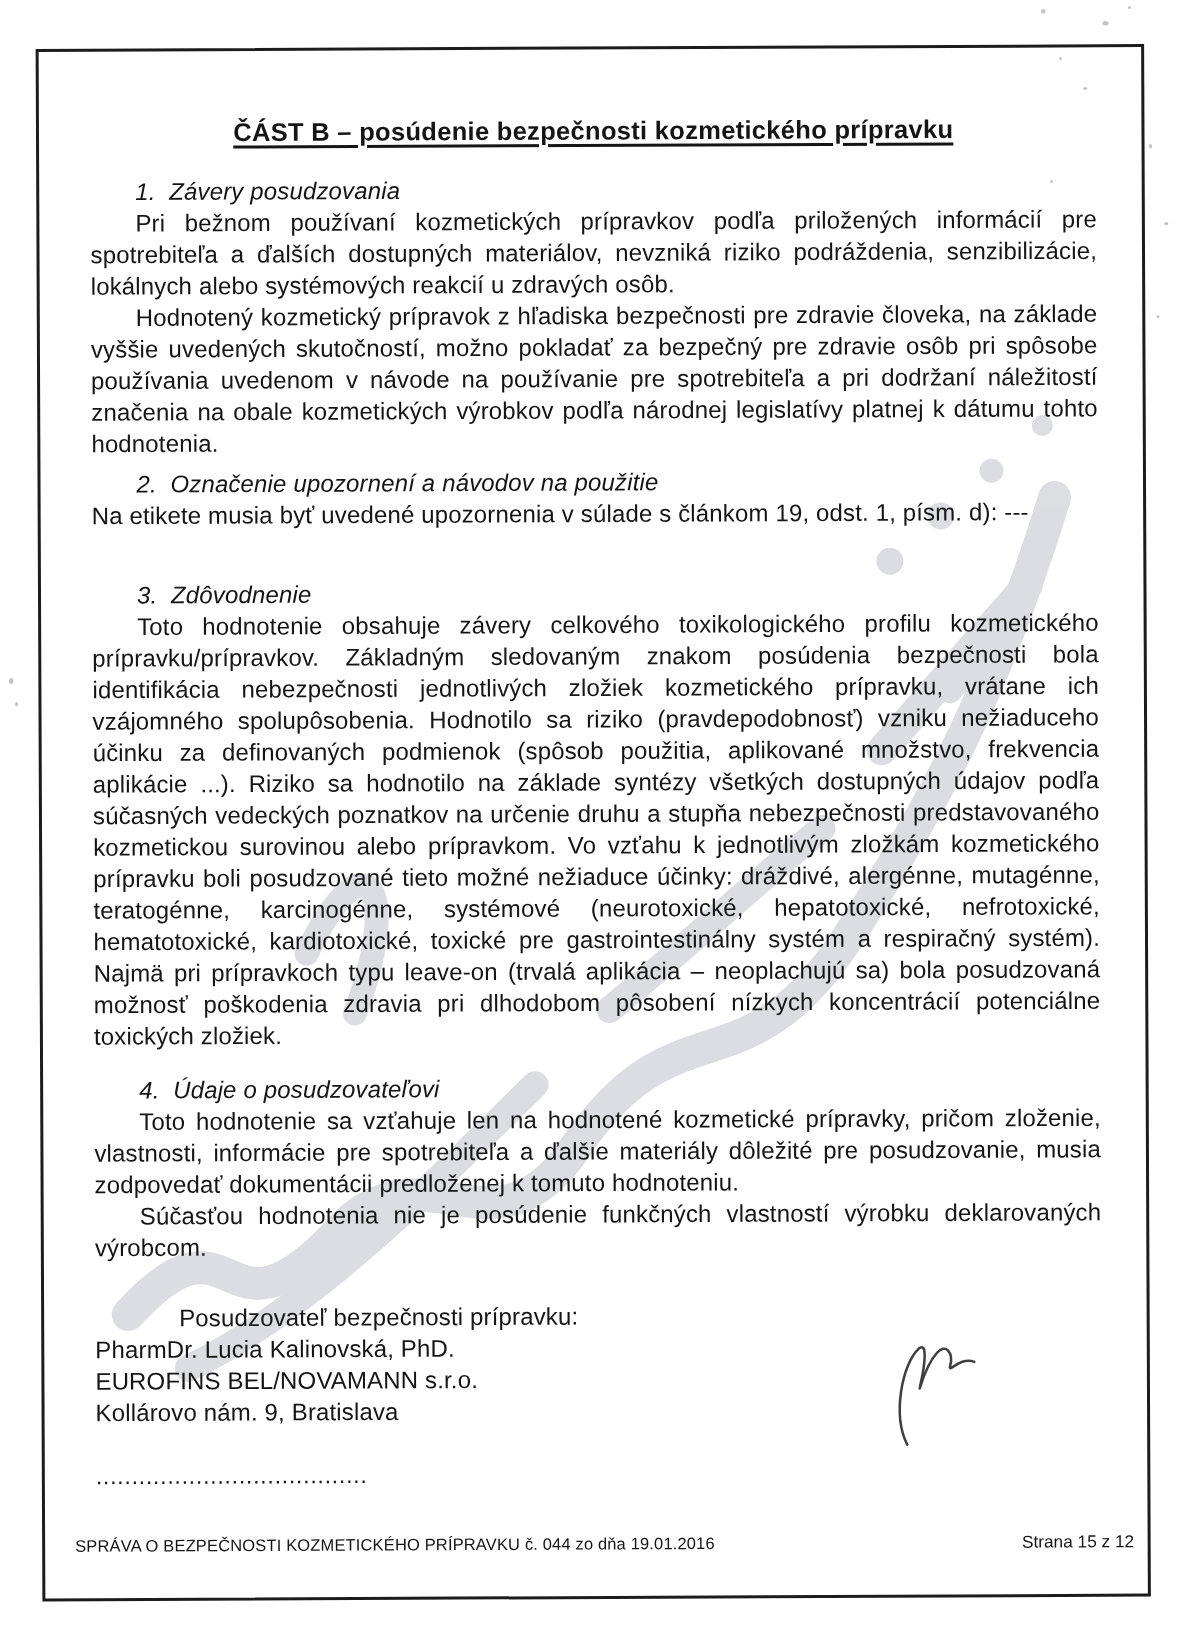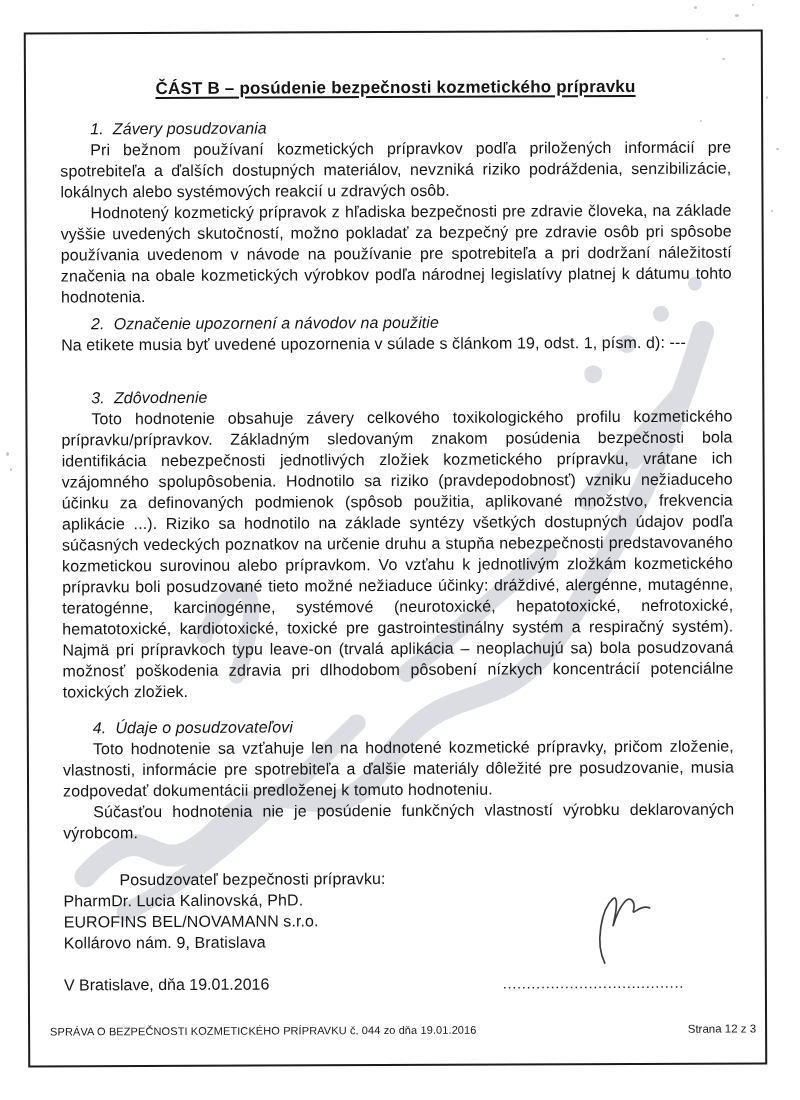--- a/index.html
+++ b/index.html
@@ -91,27 +91,26 @@
     <div>EUROFINS BEL/NOVAMANN s.r.o.</div>
     <div>Kollárovo nám. 9, Bratislava</div>
 
   </div>
 
   <svg class="sig-svg" width="120" height="95" viewBox="0 0 120 95" xmlns="http://www.w3.org/2000/svg">
     <path d="M 45 86 C 35 66 42 32 53 22 C 59 17 57 33 54 46 C 52 56 56 35 65 25 C 71 18 76 25 74 33 C 72 40 80 27 90 31" fill="none" stroke="#2a2a2a" stroke-width="1.7" stroke-linecap="round" opacity="0.9"></path>
   </svg>
 
   <div class="sign-row">
-    <span>V Bratislave, dňa 19.01.2016</span>
     <span class="dotted">......................................</span>
   </div>
 
   <div class="footer-row">
     <span class="footer-left">SPRÁVA O BEZPEČNOSTI KOZMETICKÉHO PRÍPRAVKU č. 044 zo dňa 19.01.2016</span>
-    <span class="footer-right">Strana 12 z 3</span>
+    <span class="footer-right">Strana 15 z 12</span>
   </div>
 
 </div>
 
 <div class="speck" style="left:694px; top:6px;  width:3px; height:3px;"></div>
 <div class="speck" style="left:735px; top:14px; width:4px; height:3px;"></div>
 <div class="speck" style="left:752px; top:4px;  width:2px; height:2px;"></div>
 <div class="speck" style="left:706px; top:38px; width:2px; height:2px;"></div>
 <div class="speck" style="left:722px; top:58px; width:3px; height:2px;"></div>
 <div class="speck" style="left:700px; top:120px;width:2px; height:2px;"></div>

